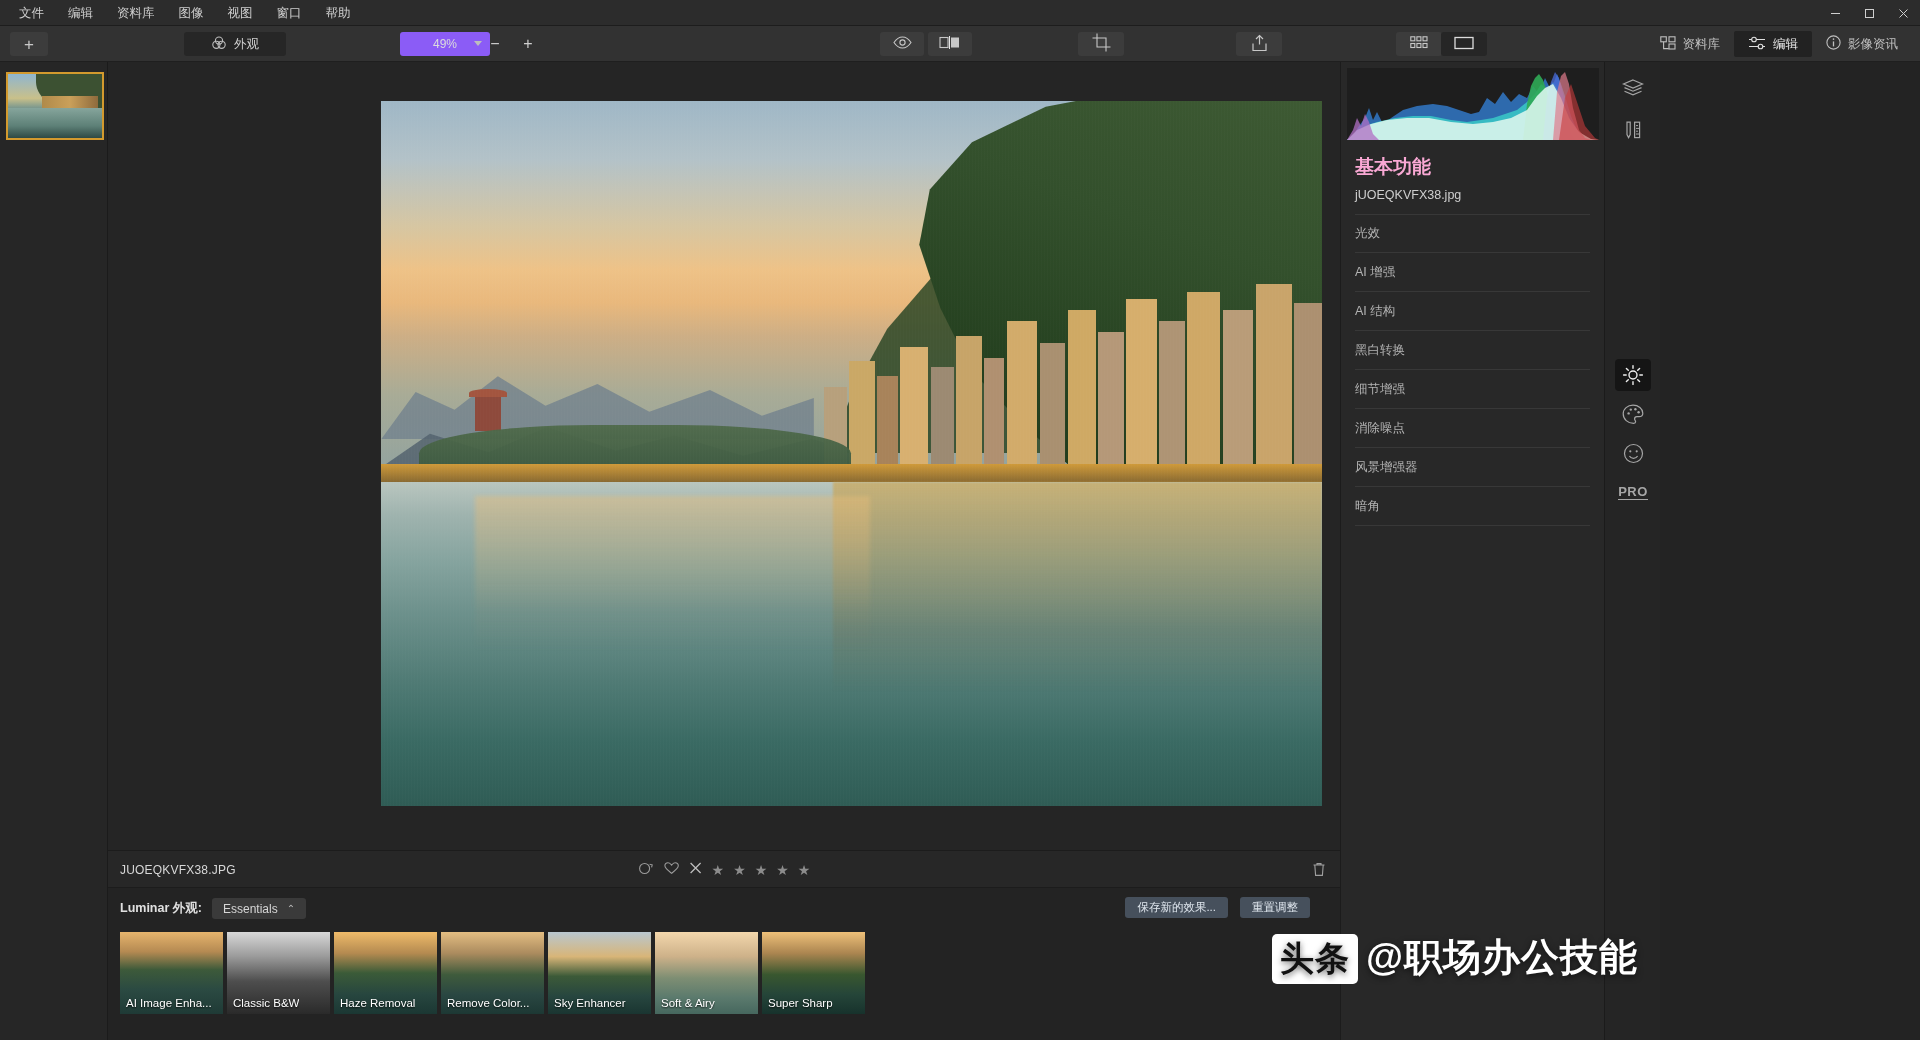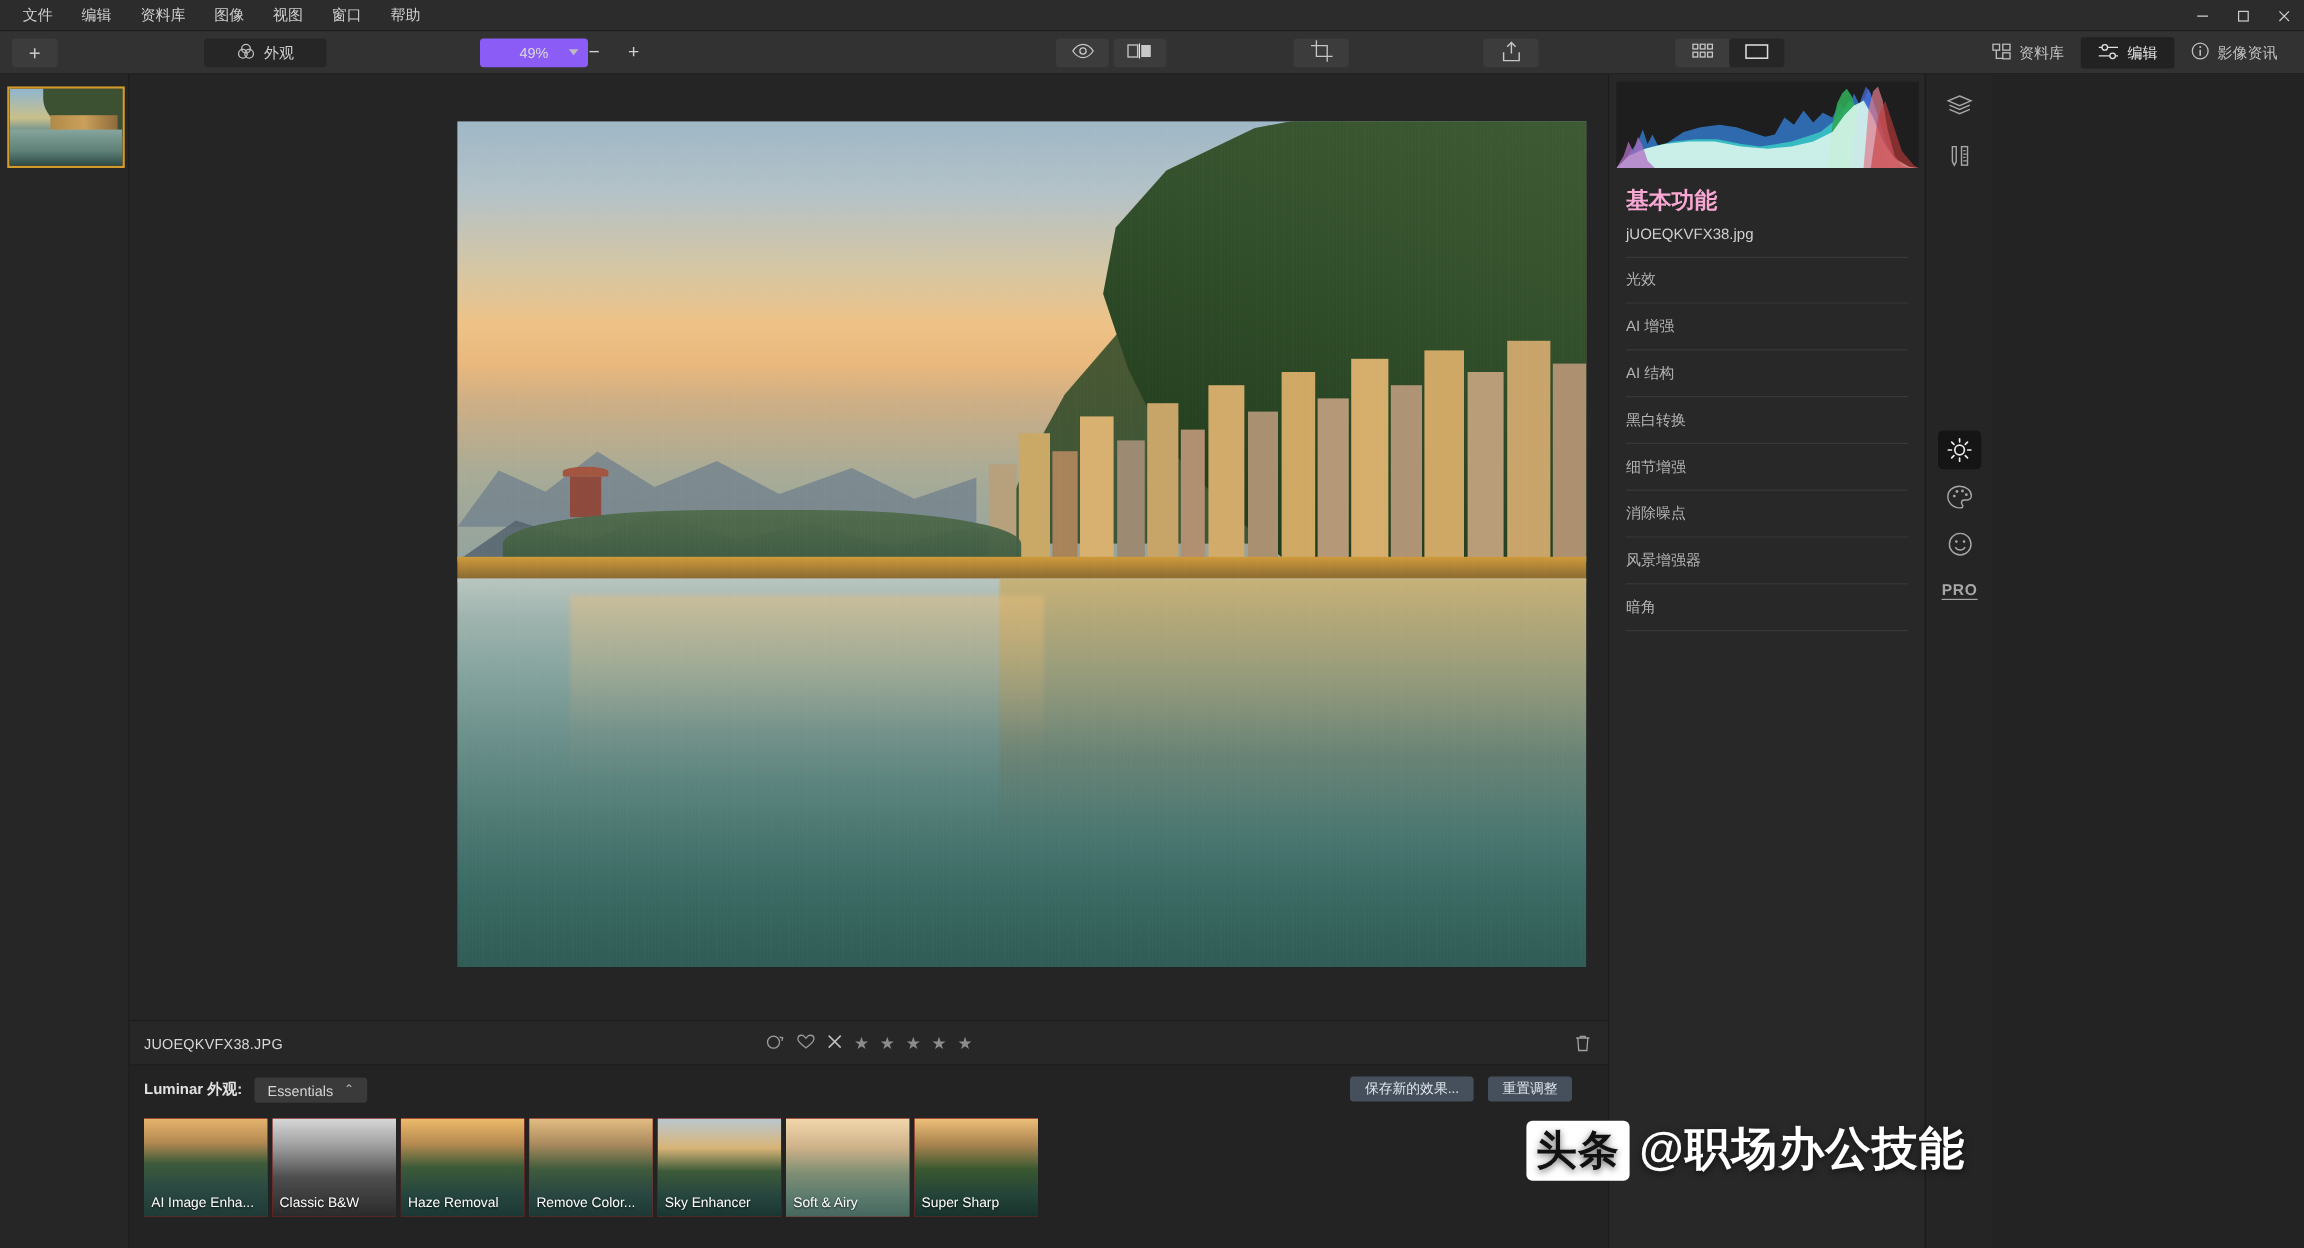--- a/index.html
+++ b/index.html
@@ -214,21 +214,21 @@
   .actbtns { position: absolute; right: 350px; top: 9px; display: flex; gap: 12px; }
   .actbtn {
     height: 21px; padding: 0 12px; background: #46505c; border-radius: 3px;
     font-size: 11.5px; color: #dfe6ee; display: flex; align-items: center;
   }
   .preset-list {
     position: absolute; left: 12px; top: 44px; display: flex; gap: 4px;
   }
   .preset {
     width: 103px; height: 82px; position: relative; overflow: hidden;
-    background: #b91c1c;
+    background: #3b82f6;
   }
   .preset .img { position: absolute; inset: 0; }
   .preset .cap {
     position: absolute; left: 6px; bottom: 5px; font-size: 11.5px;
     color: #fff; text-shadow: 0 1px 2px rgba(0,0,0,.85);
     white-space: nowrap; overflow: hidden; max-width: 94px;
   }
 
   
   .rightpanel {
@@ -309,21 +309,21 @@
       </div>
     </div>
   </div>
 
   <div class="toolbar">
 
     <div class="tb-btn" style="left:10px;width:38px;">
       <span style="font-size:17px;line-height:1;color:#c9c9c9;">+</span>
     </div>
 
-    <div class="tb-btn dark" style="left:170px;width:102px;padding:0 10px;">
+    <div class="tb-btn dark" style="left:184px;width:102px;padding:0 10px;">
       <span>
         <svg width="16" height="16" viewBox="0 0 16 16">
           <circle cx="8" cy="5.6" r="3.6" fill="none" stroke="#bdbdbd" stroke-width="1.1"></circle>
           <circle cx="5.4" cy="9.8" r="3.6" fill="none" stroke="#bdbdbd" stroke-width="1.1"></circle>
           <circle cx="10.6" cy="9.8" r="3.6" fill="none" stroke="#bdbdbd" stroke-width="1.1"></circle>
         </svg>
       </span>
       <span class="tb-label">外观</span>
     </div>
 

